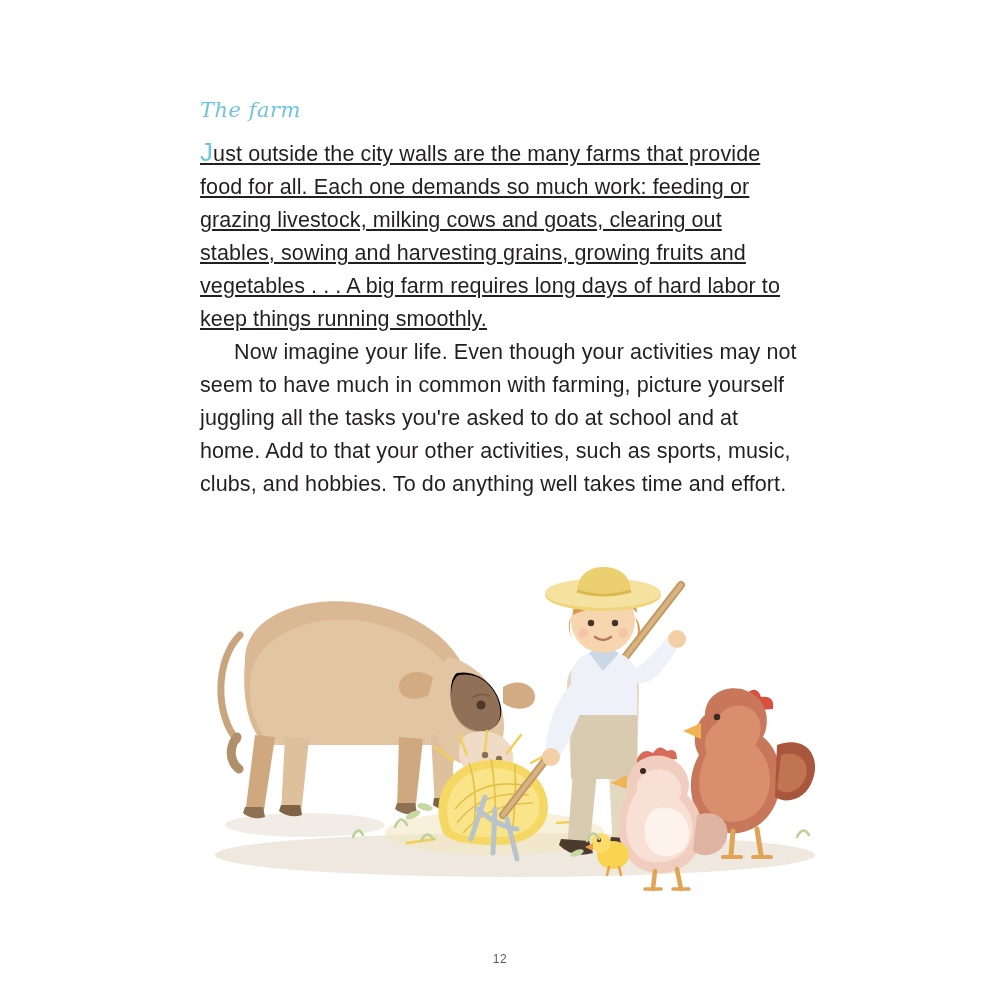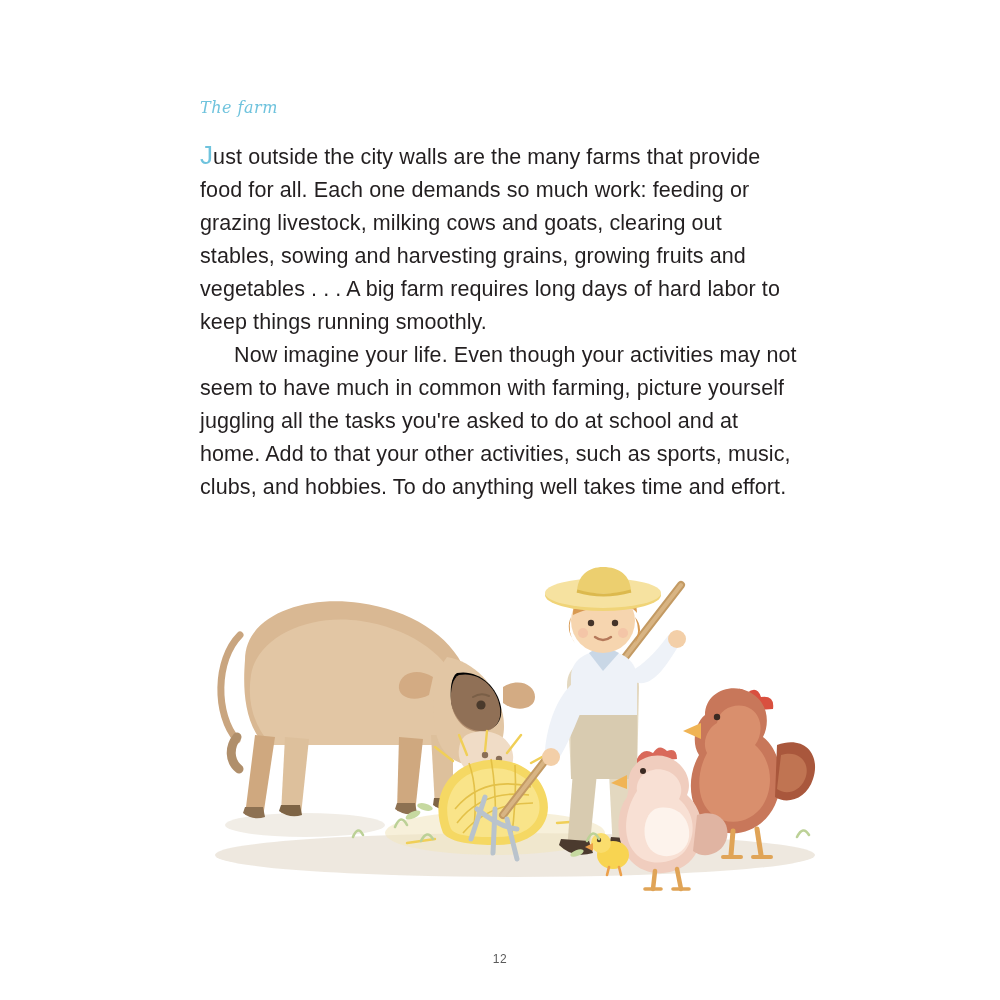--- a/index.html
+++ b/index.html
@@ -27,37 +27,38 @@
   .content {
     position: absolute;
     left: 200px;
     top: 98px;
     width: 600px;
   }
 
   .chapter-title {
     font-family: "DejaVu Serif", serif;
     font-style: italic;
-    font-size: 16px;
+    font-size: 21px;
     color: #6fc3dd;
     letter-spacing: 0.5px;
-    margin: 0 0 22px 0;
+    margin: 0 0 14px 0;
     font-weight: normal;
   }
 
   .para {
     font-family: "Liberation Sans", sans-serif;
     font-size: 21.5px;
     line-height: 33px;
     color: #231f20;
     margin: 0;
     letter-spacing: 0.1px;
   }
   .para.first {
     text-indent: 0;
+    text-decoration: underline;
   }
   .para.indent {
     text-indent: 34px;
   }
   .dropcap {
     color: #6fc3dd;
     font-size: 26px;
   }
 
   

